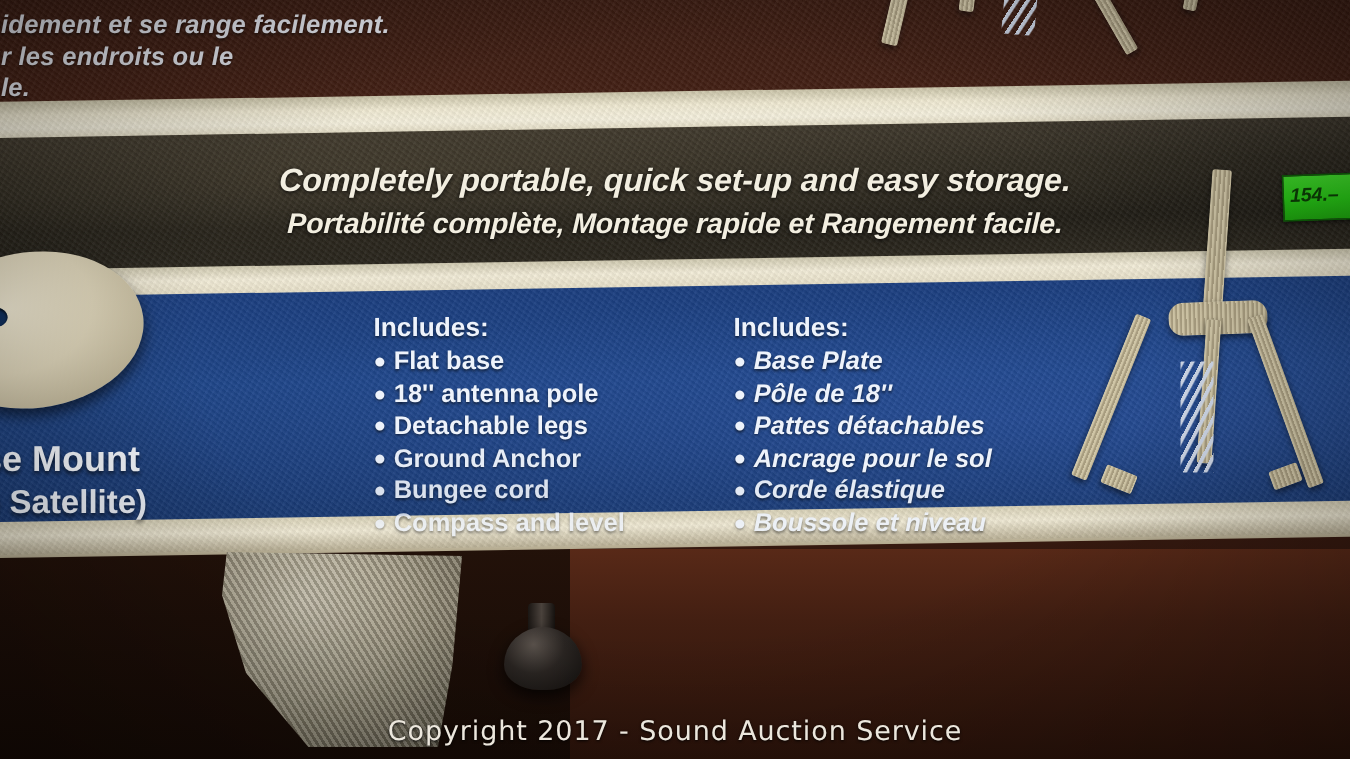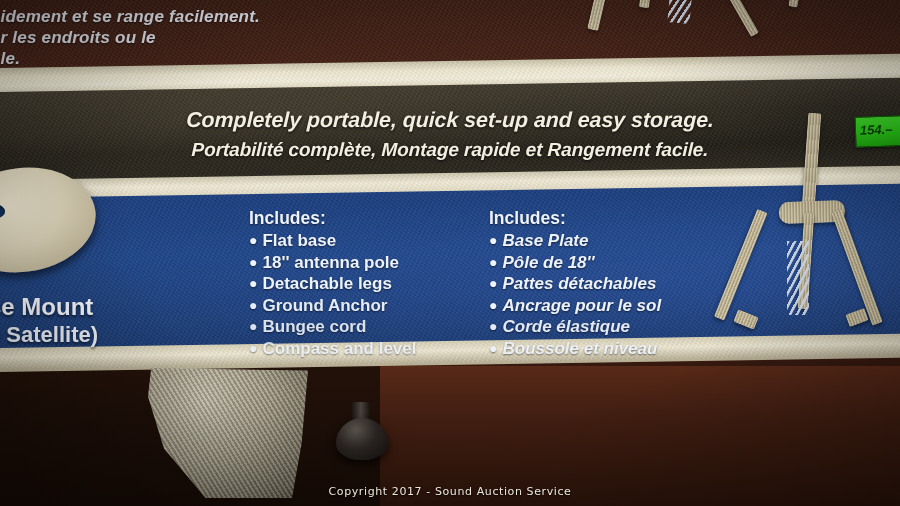--- a/index.html
+++ b/index.html
@@ -201,21 +201,21 @@
     position:absolute;
     background:repeating-linear-gradient(118deg,#cdd6e6 0px,#cdd6e6 2px,rgba(0,0,0,0) 3px,rgba(0,0,0,0) 6px);
   }
 
   
   .copyright{
     position:absolute;left:0;bottom:8px;width:900px;
     text-align:center;
     color:#ece7dd;
     font-family:"DejaVu Sans",sans-serif;
-    font-size:11px;letter-spacing:.6px;
+    font-size:18px;letter-spacing:.6px;
     text-shadow:0 1px 2px rgba(0,0,0,.9);
   }
 
   
   .flap{
     position:absolute;left:148px;top:368px;width:160px;height:130px;
     background:
       repeating-linear-gradient(58deg, rgba(255,255,255,.16) 0 2px, rgba(0,0,0,.18) 2px 4px),
       radial-gradient(ellipse at 35% 25%, #cfc9b4 0%, #a69f88 45%, #6e6856 85%, #4a4538 100%);
     clip-path:polygon(2% 0%,100% 2%,96% 58%,90% 100%,36% 100%,10% 62%,0% 22%);

